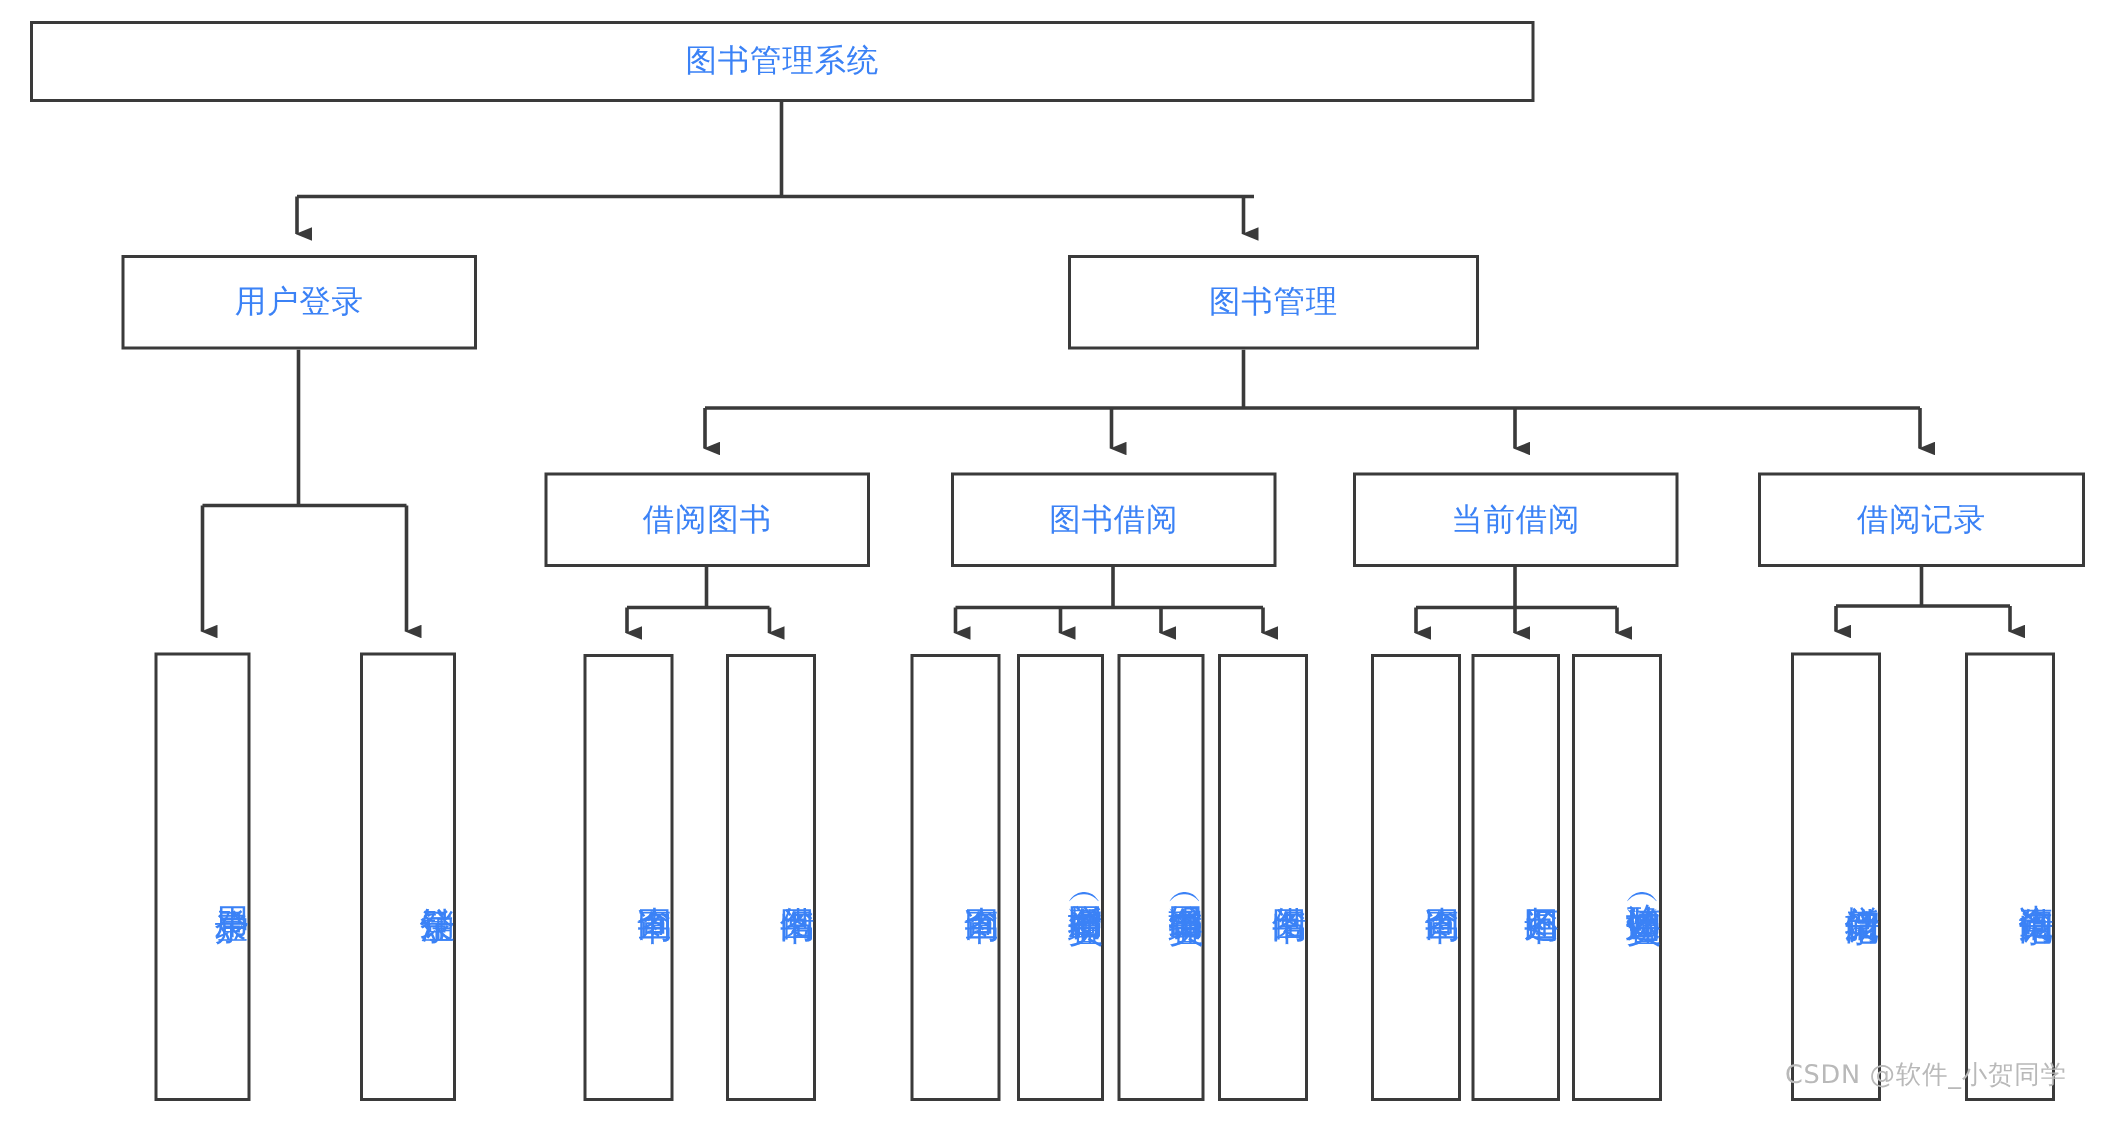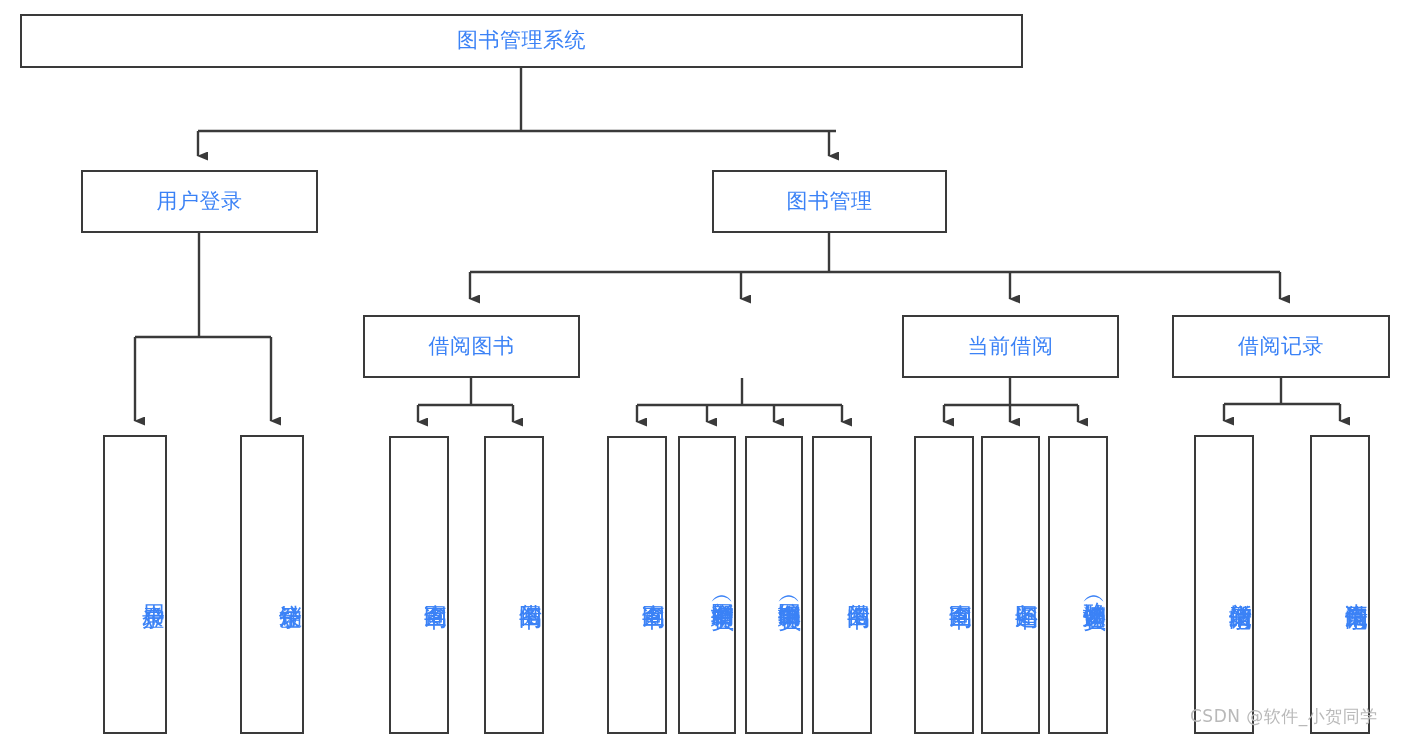--- a/index.html
+++ b/index.html
@@ -120,26 +120,29 @@
     </g>
   </svg>
 
   <div class="node node-h node-root" style="left:20px; top:14px; width:1003px; height:54px;">
     <span>图书管理系统</span>
   </div>
 
   <div class="node node-h" style="left:81px; top:170px; width:237px; height:63px;">
     <span>用户登录</span>
   </div>
-  <div class="node node-h" style="left:712px; top:170px; width:235px; height:63px;">
+  <div class="node node-h" style="left:712px; top:170px; width:274px; height:63px;">
     <span>图书管理</span>
   </div>
 
   <div class="node node-h" style="left:363px; top:315px; width:217px; height:63px;">
     <span>借阅图书</span>
+  </div>
+  <div class="node node-h" style="left:634px; top:315px; width:217px; height:63px;">
+    <span>图书借阅</span>
   </div>
   <div class="node node-h" style="left:1172px; top:315px; width:218px; height:63px;">
     <span>借阅记录</span>
   </div>
   <div class="node node-h" style="left:902px; top:315px; width:217px; height:63px;">
     <span>当前借阅</span>
   </div>
 
   <div class="node node-v" style="left:103px; top:435px; width:64px; height:299px;">
     <span>用户登录</span>

